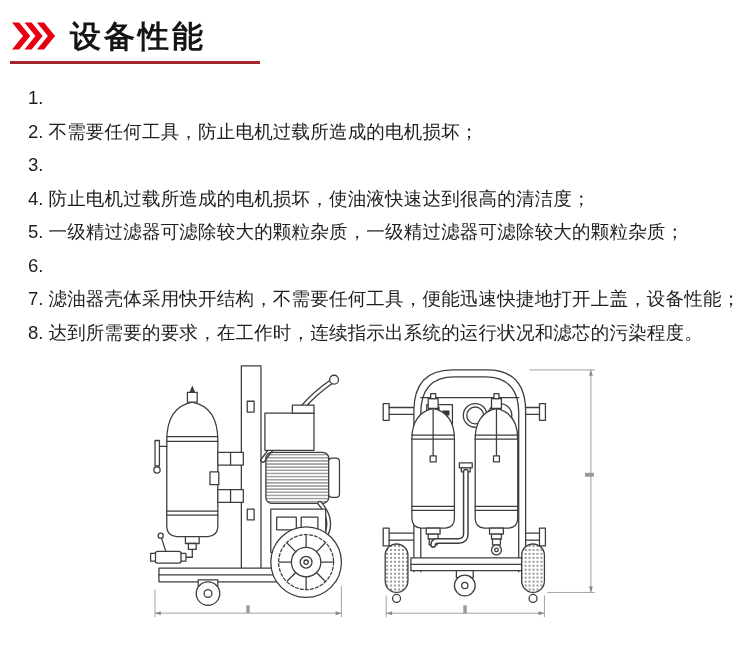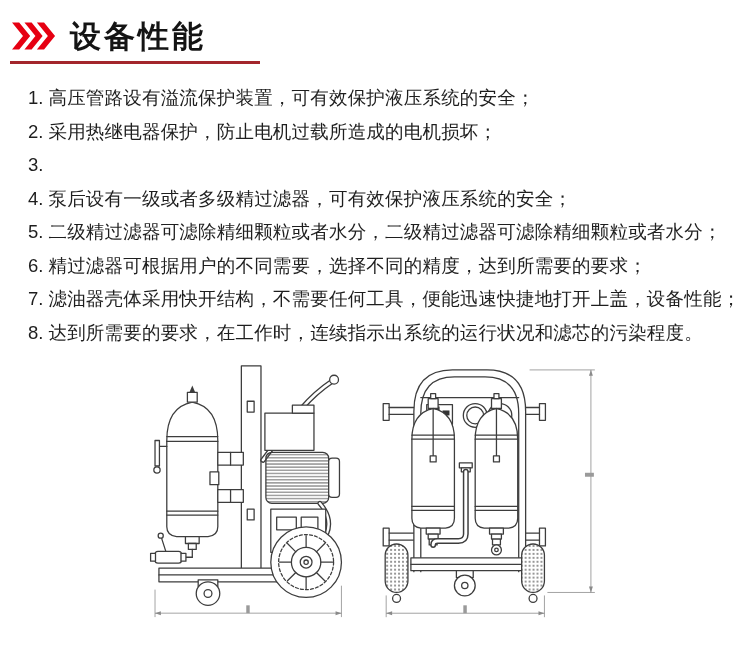--- a/index.html
+++ b/index.html
@@ -64,40 +64,38 @@
         <path d="M26,0 H33.5 L45,14 L33.5,28 H26 L37.5,14 Z"></path>
       </g>
     </svg>
     <h1 class="title">设备性能</h1>
   </div>
   <div class="title-underline"></div>
 
   <ol class="features">
     <li class="feat">
       <span class="feat-num">1.</span>
-      <span class="feat-text">高压管路设有溢流保护装置，可有效保护液压系统的安全；</span>
     </li>
     <li class="feat">
       <span class="feat-num">2.</span>
-      <span class="feat-text">采用热继电器保护，防止电机过载所造成的电机损坏；</span>
+      <span class="feat-text">不需要任何工具，防止电机过载所造成的电机损坏；</span>
     </li>
     <li class="feat">
       <span class="feat-num">3.</span>
     </li>
     <li class="feat">
       <span class="feat-num">4.</span>
-      <span class="feat-text">泵后设有一级或者多级精过滤器，可有效保护液压系统的安全；</span>
+      <span class="feat-text">防止电机过载所造成的电机损坏，使油液快速达到很高的清洁度；</span>
     </li>
     <li class="feat">
       <span class="feat-num">5.</span>
-      <span class="feat-text">二级精过滤器可滤除精细颗粒或者水分，二级精过滤器可滤除精细颗粒或者水分；</span>
+      <span class="feat-text">一级精过滤器可滤除较大的颗粒杂质，一级精过滤器可滤除较大的颗粒杂质；</span>
     </li>
     <li class="feat">
       <span class="feat-num">6.</span>
-      <span class="feat-text">精过滤器可根据用户的不同需要，选择不同的精度，达到所需要的要求；</span>
     </li>
     <li class="feat">
       <span class="feat-num">7.</span>
       <span class="feat-text">滤油器壳体采用快开结构，不需要任何工具，便能迅速快捷地打开上盖，设备性能；</span>
     </li>
     <li class="feat">
       <span class="feat-num">8.</span>
       <span class="feat-text">达到所需要的要求，在工作时，连续指示出系统的运行状况和滤芯的污染程度。</span>
     </li>
   </ol>

